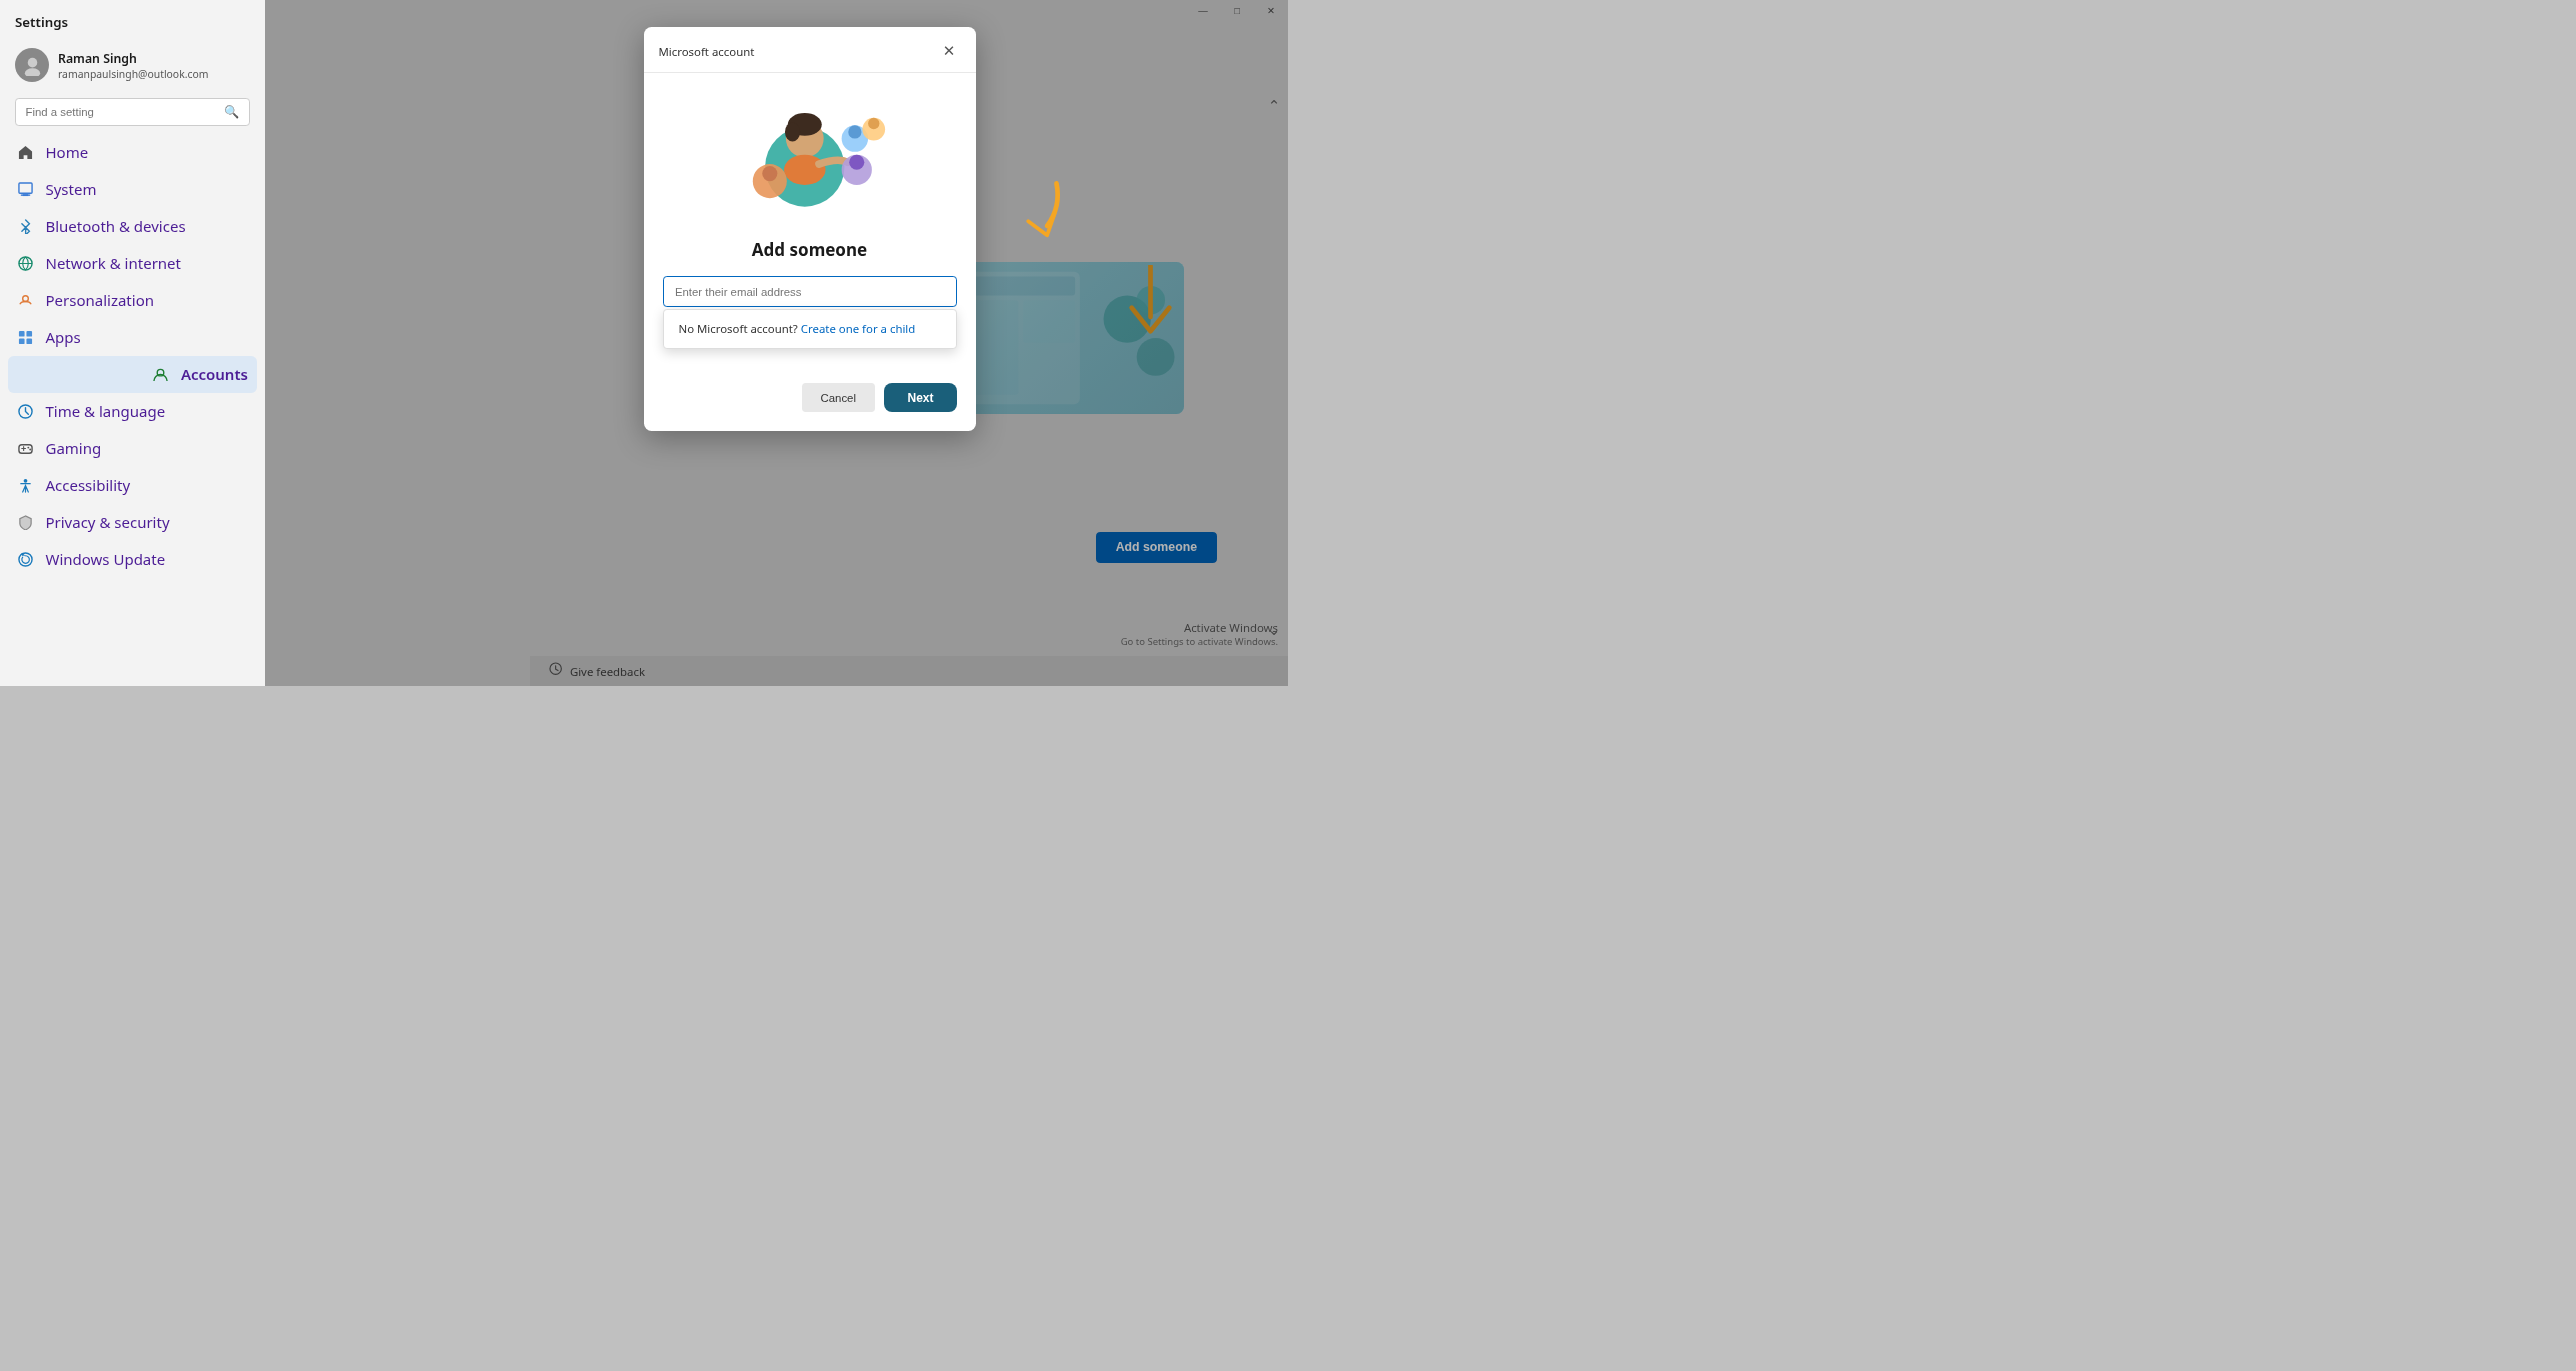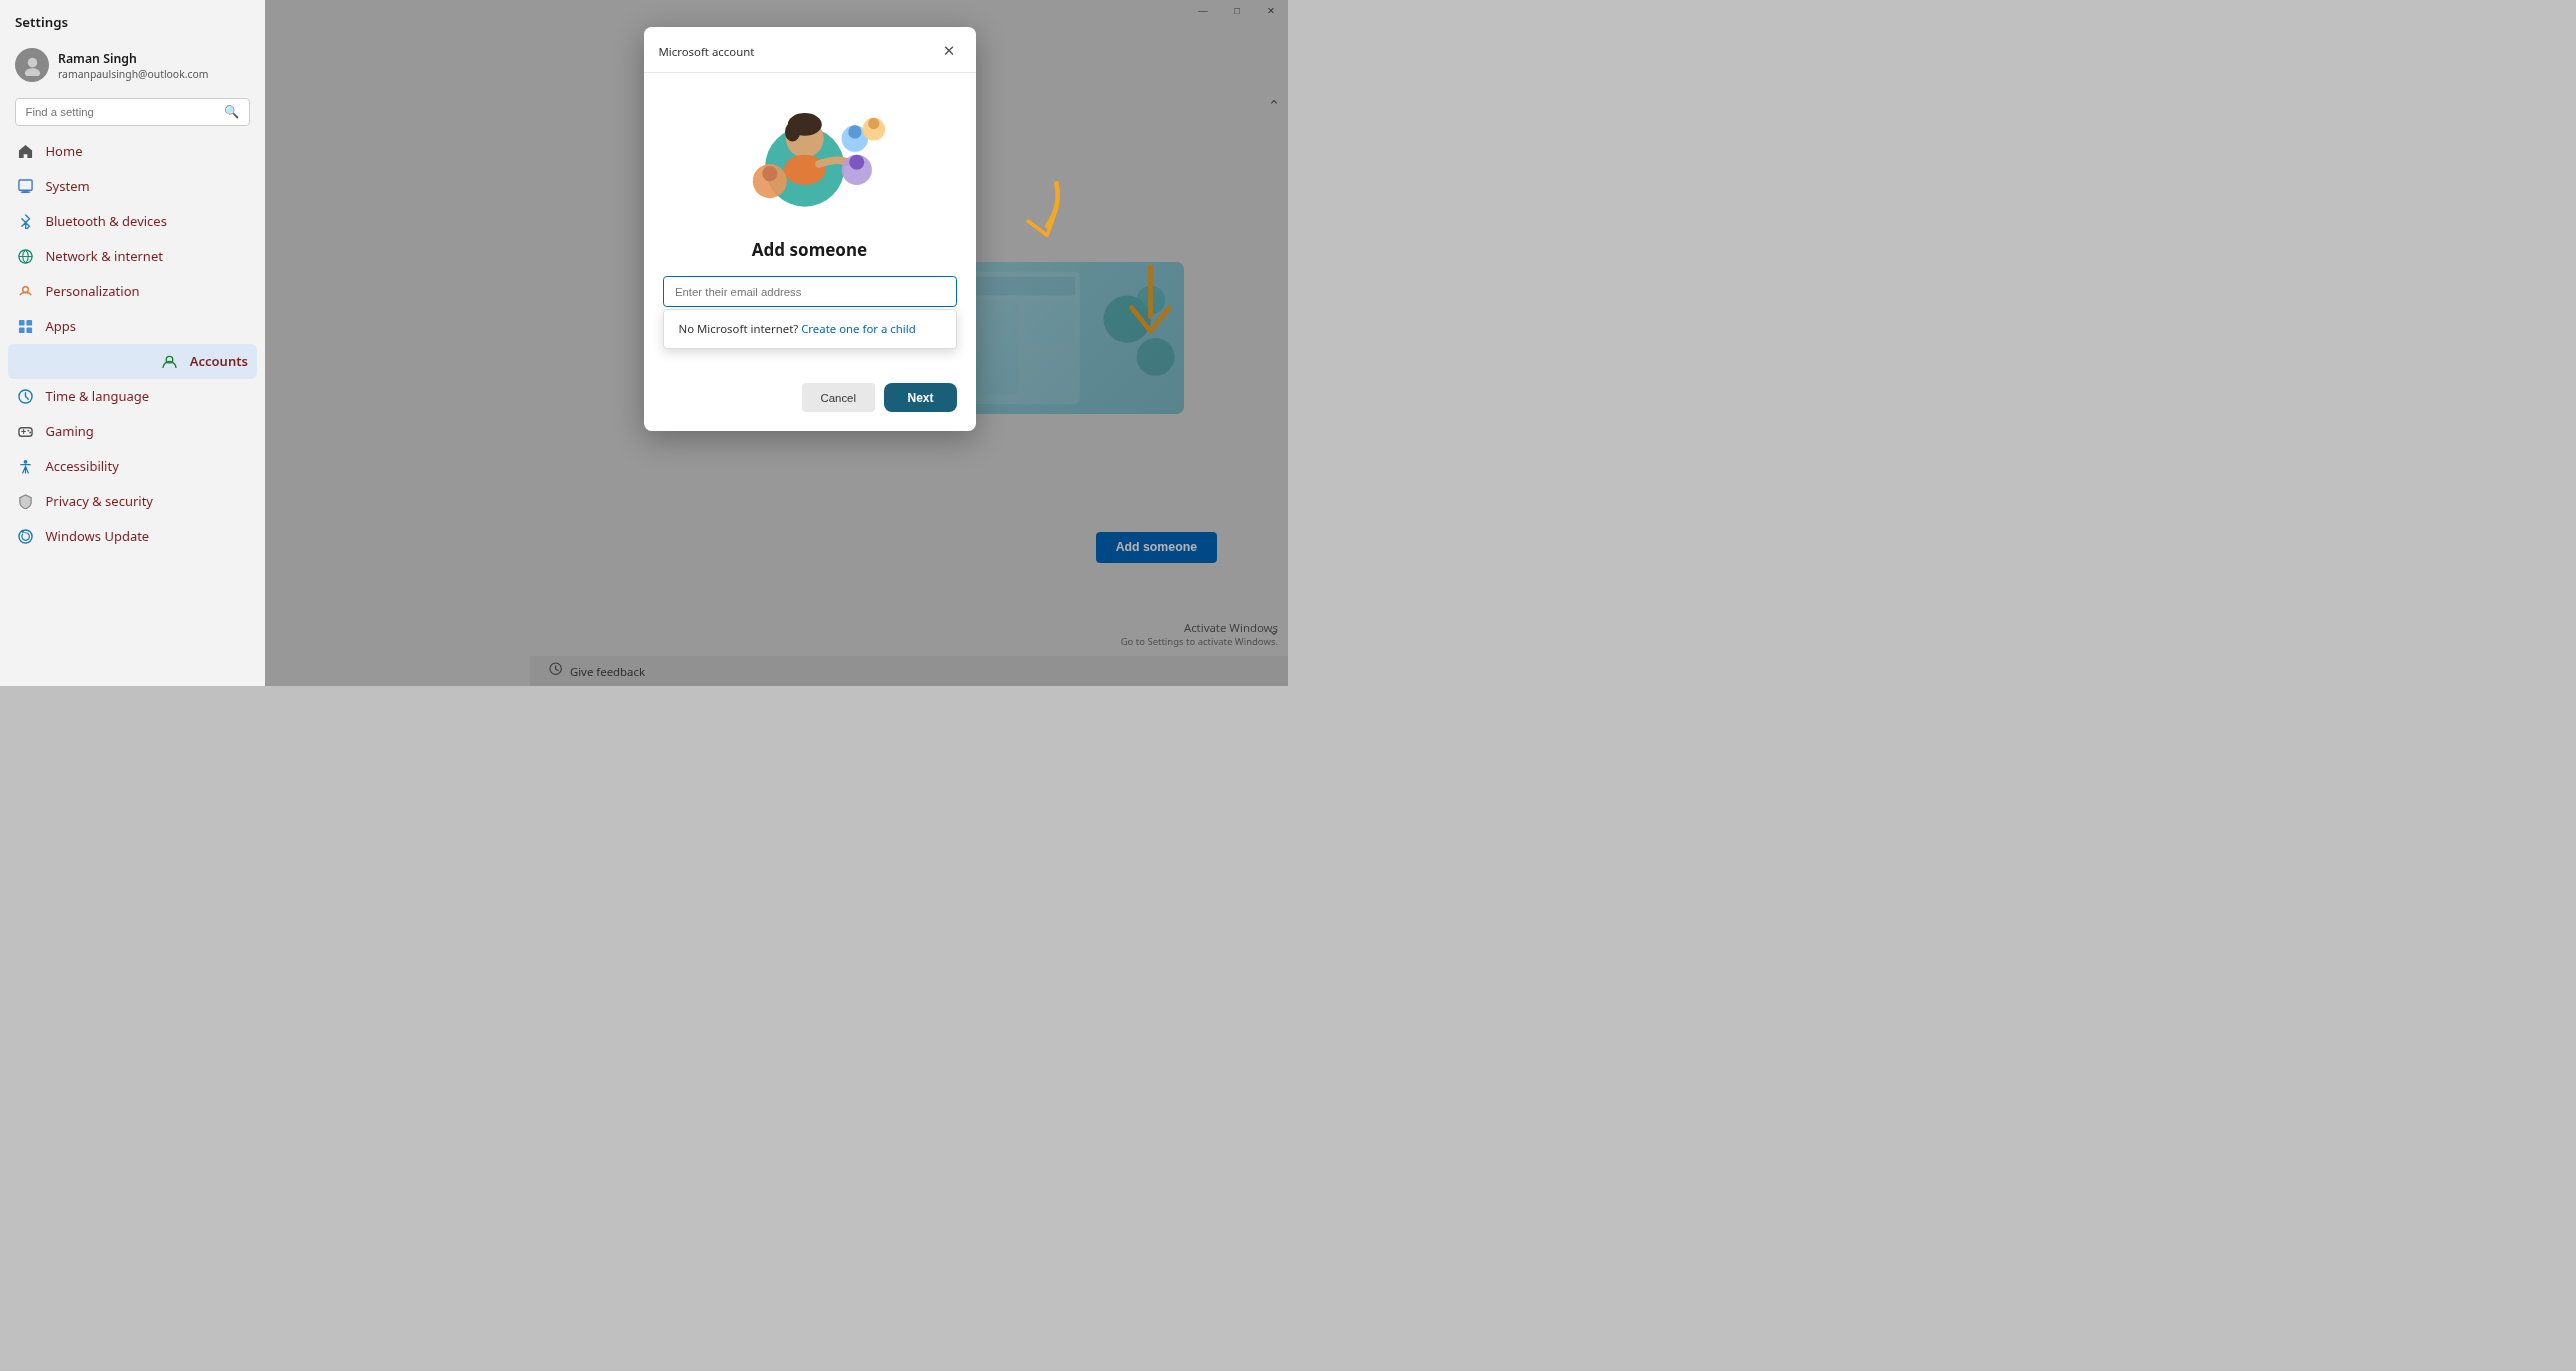--- a/index.html
+++ b/index.html
@@ -94,22 +94,22 @@
       flex: 1;
     }
 
     .nav-item {
       display: flex;
       align-items: center;
       gap: 11.4px;
       padding: 8.5px 9.5px;
       border-radius: 5.7px;
       cursor: pointer;
-      font-size: 13px;
-      color: #7f1d1d;
+      font-size: 15px;
+      color: #4c1d95;
     }
     .nav-item.active { background: #dce8f5; font-weight: 600; justify-content: flex-end; }
 
     .nav-icon {
       width: 17px;
       height: 17px;
       display: flex;
       align-items: center;
       justify-content: center;
       flex-shrink: 0;
@@ -587,21 +587,21 @@
         <circle cx="150" cy="70" r="8" fill="#7e57c2"></circle>
       </svg>
     </div>
 
     <div class="dialog-heading">Add someone</div>
 
     <div class="dialog-input-wrap">
       <input type="email" class="dialog-input" placeholder="Enter their email address" style="">
       
       <div class="dropdown-suggestion">
-        <span>No Microsoft internet?</span>
+        <span>No Microsoft account?</span>
         <a class="dropdown-link">Create one for a child</a>
       </div>
     </div>
 
     <svg width="85" height="66" viewBox="0 0 90 70" style="position:absolute;right:-90px;top:147px;z-index:25;">
       <path d="M80 10 Q85 35 70 55" stroke="#f5a623" stroke-width="5" stroke-linecap="round" fill="none"></path>
       <path d="M50 50 L70 65 L78 42" stroke="#f5a623" stroke-width="4" stroke-linecap="round" stroke-linejoin="round" fill="none"></path>
     </svg>
 
     <div class="dialog-footer">

